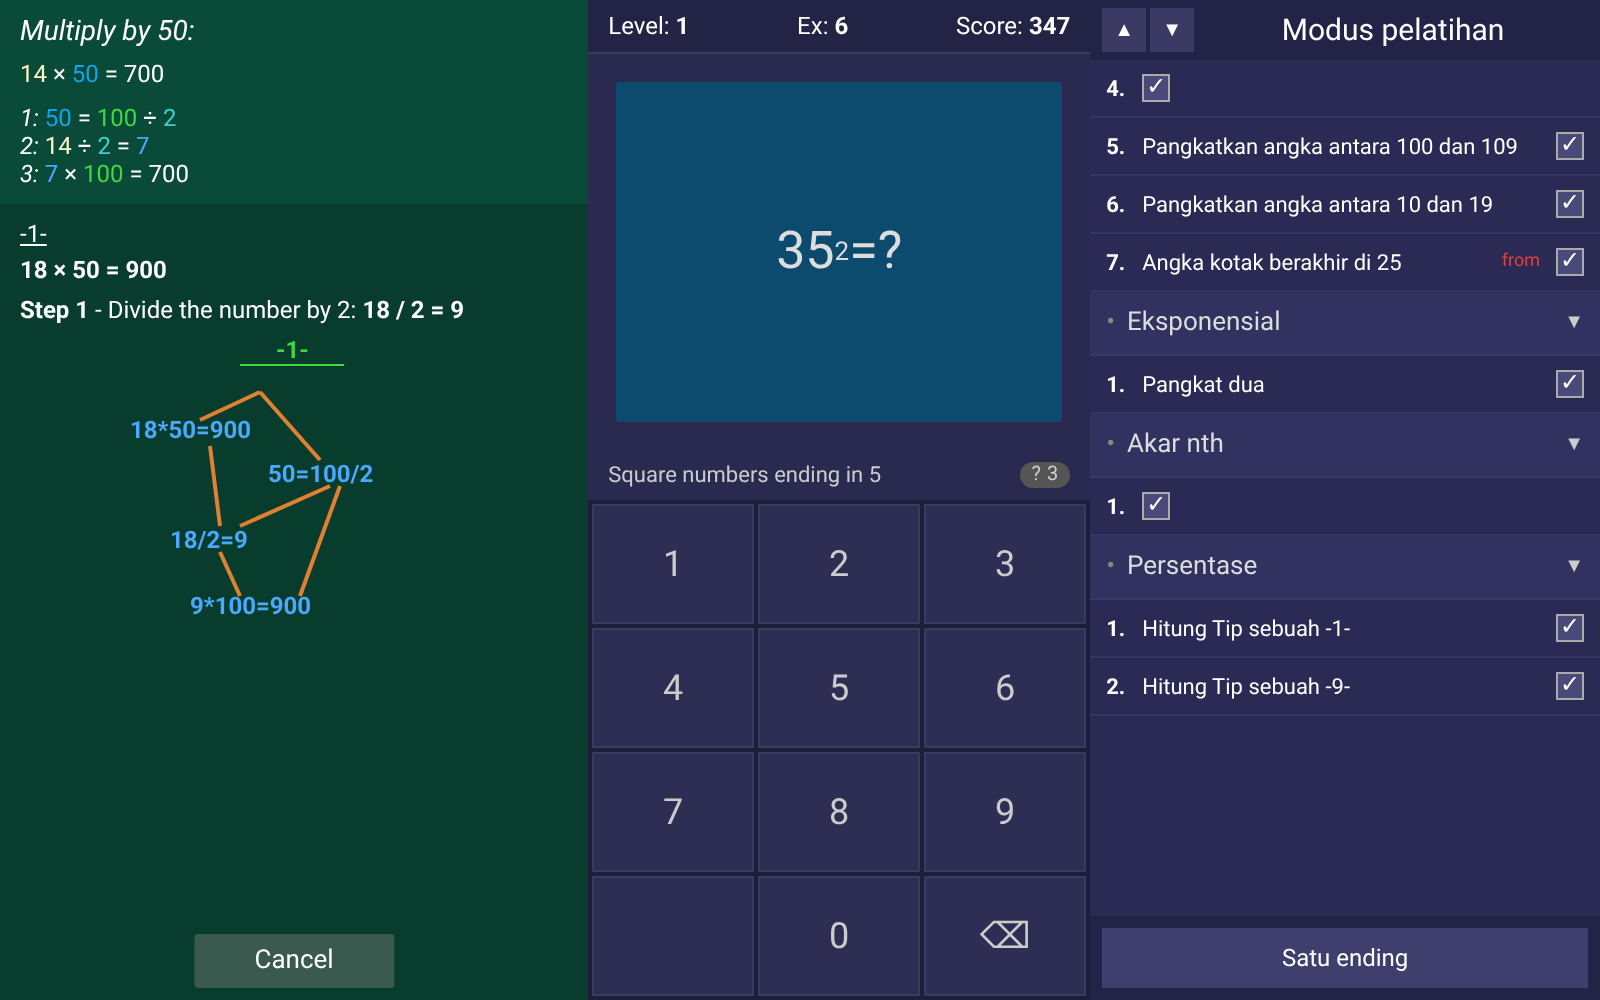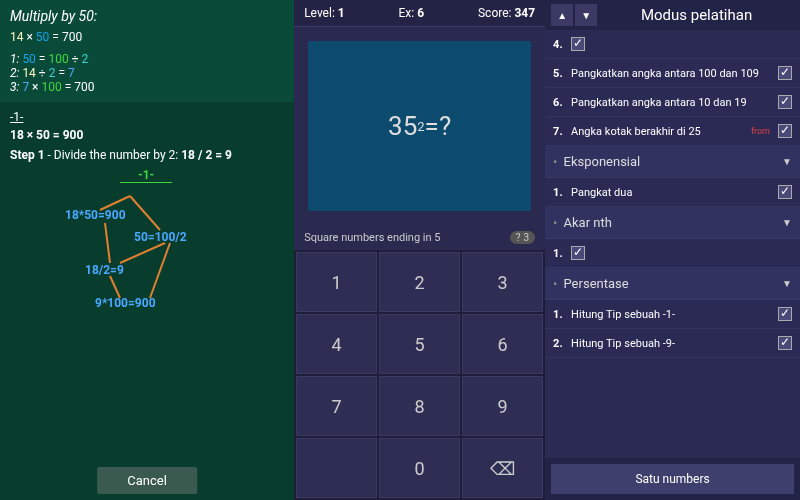--- a/index.html
+++ b/index.html
@@ -177,15 +177,15 @@
         <span class="lbl">Hitung Tip sebuah -1-</span>
         <span class="chk"></span>
       </div>
       <div class="item" style="position: relative;">
         <span class="num">2.</span>
         <span class="lbl">Hitung Tip sebuah -9-</span>
         <span class="chk"></span>
       </div>
     </div>
   <div class="p3-btm">
-    <div class="pbtn">Satu numbers</div>
+    <div class="pbtn">Satu ending</div>
   </div>
 </div>
 
 </body></html>

